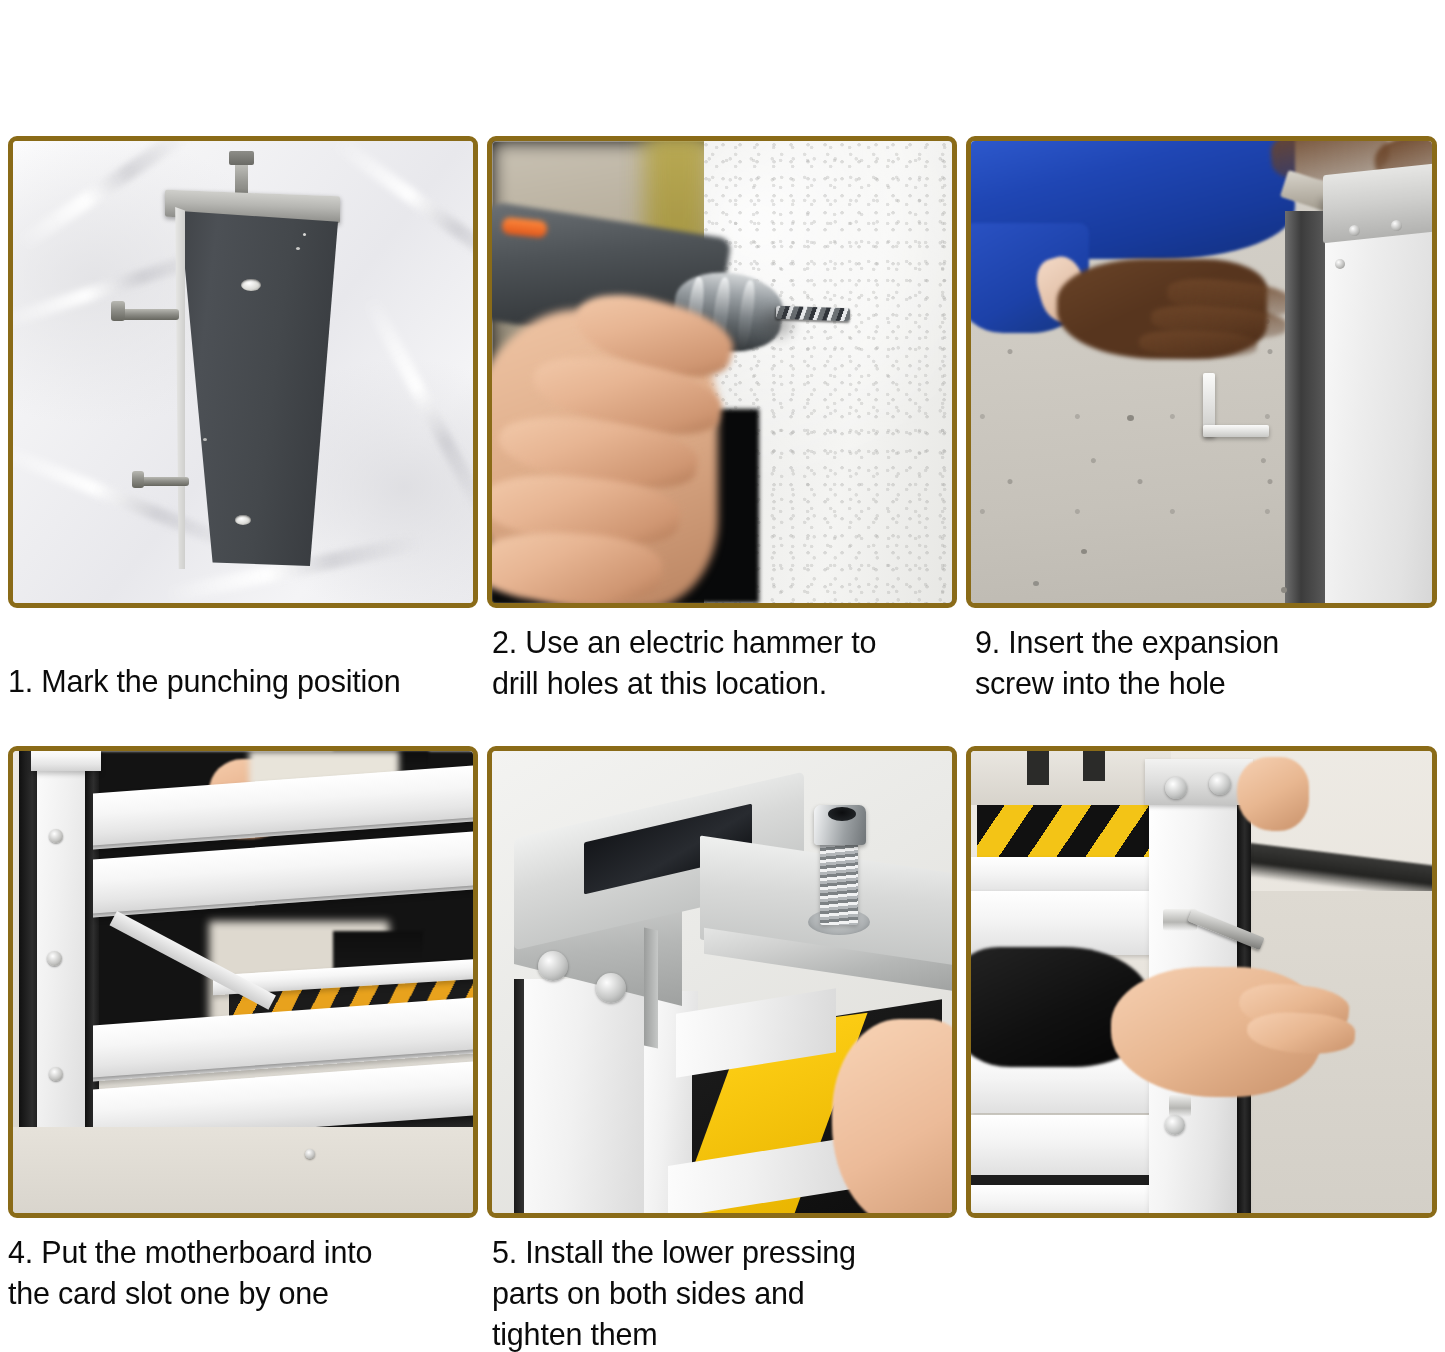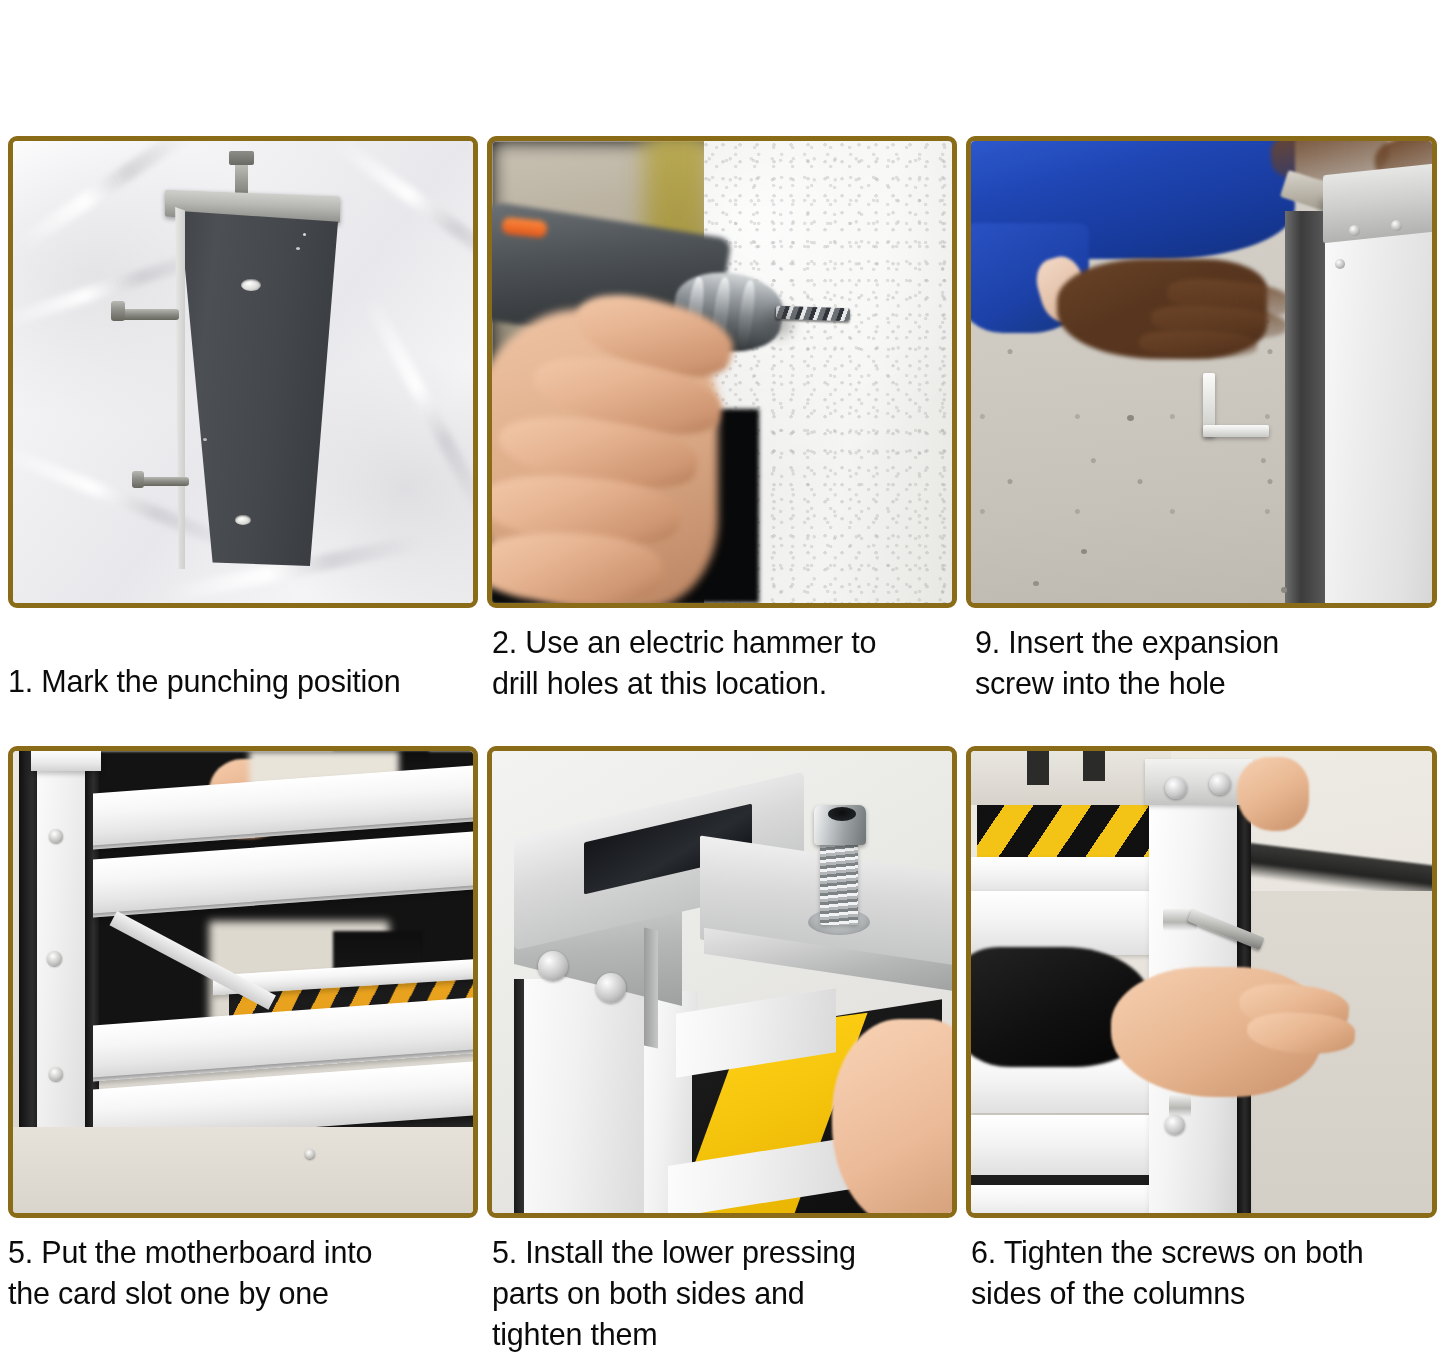--- a/index.html
+++ b/index.html
@@ -605,21 +605,21 @@
 
       <div class="p4-board" style="left:80px; top:324px; width:392px; height:56px; transform:skewY(-4.2deg);"></div>
       <div class="p4-darkgap" style="left:80px; top:378px; width:392px; height:12px; transform:skewY(-4.2deg);"></div>
 
       <div style="position:absolute; left:104px; top:160px; width:180px; height:16px; background:linear-gradient(180deg,#f3f3f3,#cdcdcd); transform:rotate(28deg); transform-origin:left top;"></div>
 
       <div style="position:absolute; left:0; bottom:0; width:100%; height:86px; background:linear-gradient(180deg,#e6e2da,#d9d5cd);"></div>
       <div class="p4-screw" style="left:292px; bottom:54px; width:10px; height:10px;"></div>
     </div>
   </div>
-  <div class="caption" style="left:8px; top:1232px; width:470px;">5. Put the motherboard into
+  <div class="caption" style="left:8px; top:1232px; width:470px;">4. Put the motherboard into
 the card slot one by one</div>
 
   <div class="photo-frame" style="left:487px; top:746px; width:470px; height:472px;">
     <div class="scene">
       <div class="p5-bg"></div>
 
       <div class="p5-col" style="left:28px; top:228px; width:128px; height:244px;"></div>
       <div class="p5-coldark" style="left:22px; top:228px; width:10px; height:244px;"></div>
       <div class="p5-col" style="left:152px; top:240px; width:54px; height:232px;"></div>
 
@@ -683,16 +683,14 @@
       <div class="p6-sock" style="left:198px; top:344px; width:22px; height:22px;"></div>
 
       <div class="p6-sleeve" style="left:-10px; top:196px; width:190px; height:120px;"></div>
       <div class="p6-hand" style="left:140px; top:216px; width:210px; height:130px;"></div>
       <div class="p6-hand" style="left:268px; top:234px; width:110px; height:46px; transform:rotate(6deg);"></div>
       <div class="p6-hand" style="left:276px; top:262px; width:108px; height:40px; transform:rotate(3deg);"></div>
 
       <div class="p6-hand" style="left:266px; top:6px; width:72px; height:74px;"></div>
     </div>
   </div>
-  <div class="caption" style="left:971px; top:1232px; width:475px;">6. Tighten the screws on both
-sides of the columns</div>
 
 </div>
 
 </body></html>

